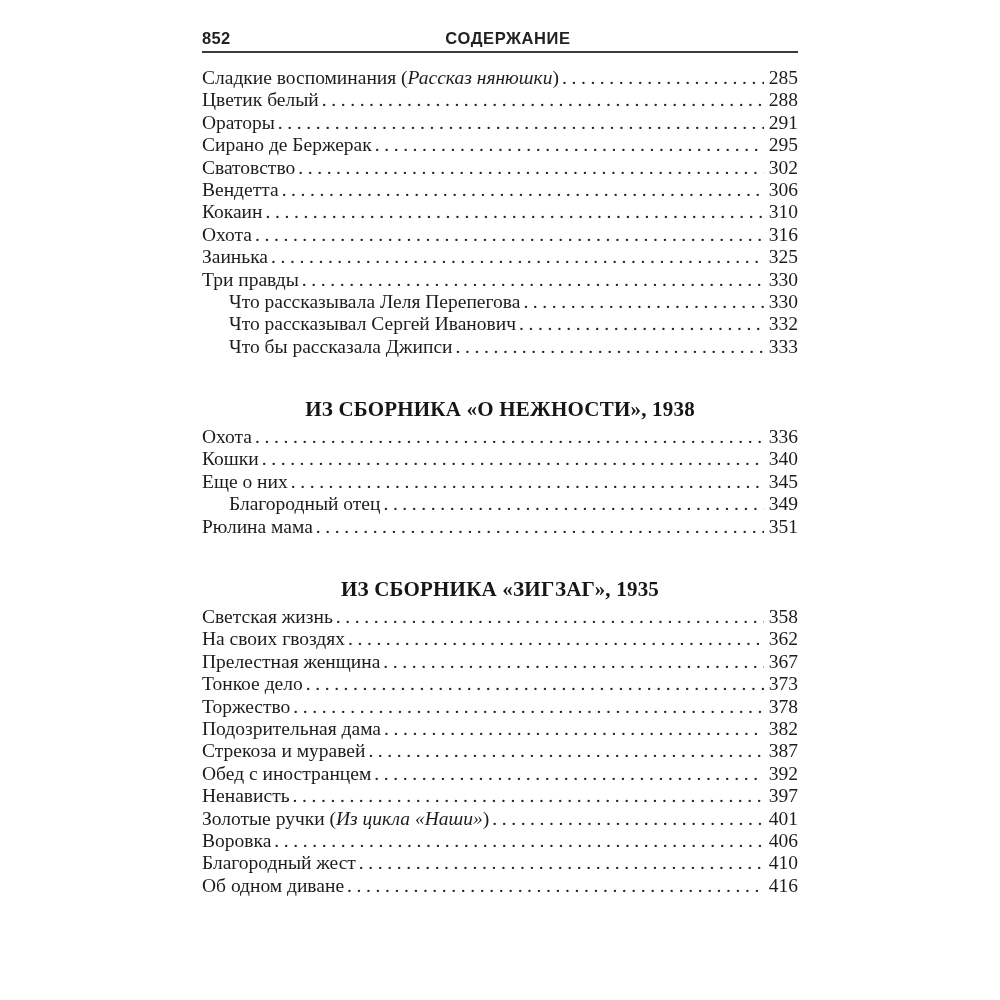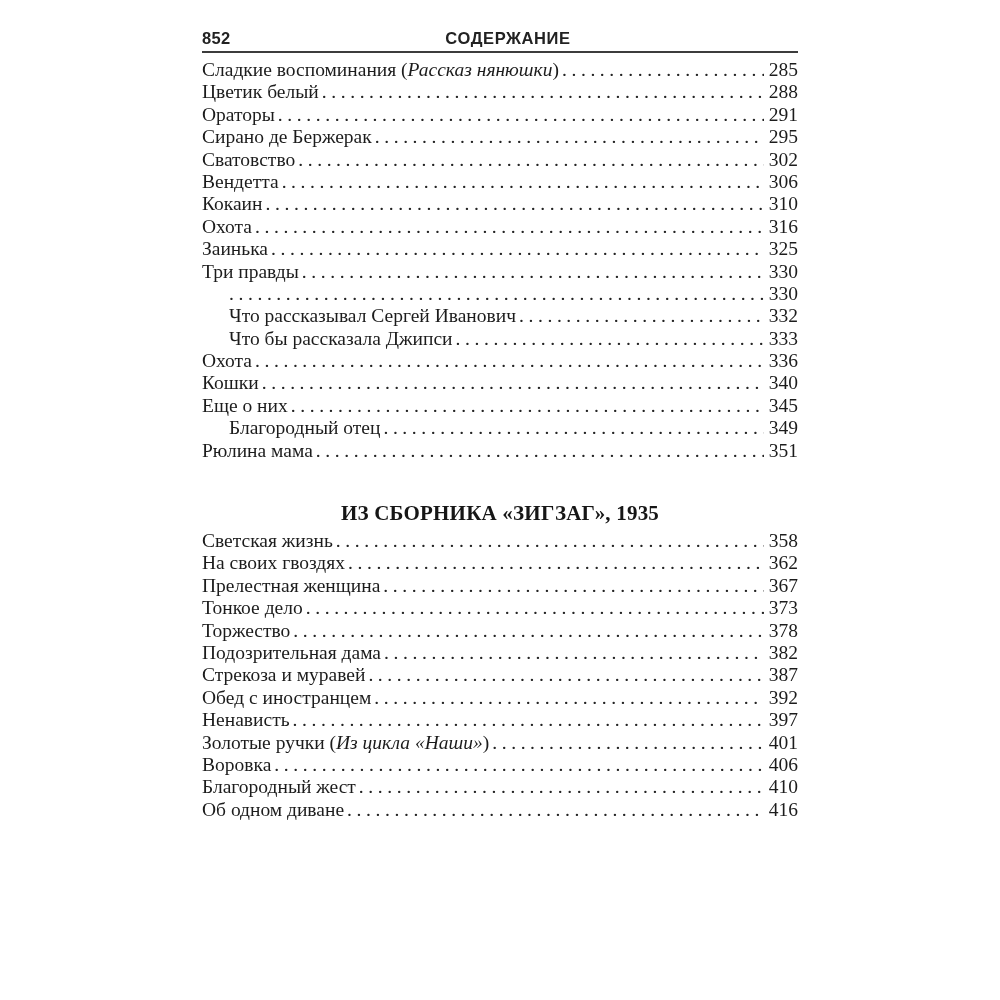--- a/index.html
+++ b/index.html
@@ -28,21 +28,21 @@
     position: absolute; left: 16px; right: 0; bottom: 0;
     text-align: center;
     letter-spacing: 0.6px;
   }
   .rule {
     margin-top: 3px;
     border-top: 2.4px solid #3c3c3c;
   }
   
   #toc {
-    margin-top: 6px;
+    margin-top: 14px;
     font-family: "Liberation Serif", serif;
     font-size: 19.5px;
     color: #1c1c1c;
   }
   .section-heading {
     font-family: "Liberation Serif", serif;
     font-size: 21px;
     font-weight: bold;
     text-align: center;
     line-height: 26px;
@@ -142,39 +142,41 @@
     <span class="pagenum">325</span>
   </div>
 
   <div class="row">
     <span class="title"><span class="pre">Три правды</span><span class="it"></span><span class="post"></span></span>
     <span class="leader">..........................................................................................</span>
     <span class="pagenum">330</span>
   </div>
 
   <div class="row indent">
+    <span class="title"><span class="pre">Что рассказывала Леля Перепегова</span><span class="it"></span><span class="post"></span></span>
     <span class="leader">..........................................................................................</span>
     <span class="pagenum">330</span>
   </div>
 
   <div class="row indent">
     <span class="title"><span class="pre">Что рассказывал Сергей Иванович</span><span class="it"></span><span class="post"></span></span>
     <span class="leader">..........................................................................................</span>
     <span class="pagenum">332</span>
   </div>
 
   <div class="row indent">
     <span class="title"><span class="pre">Что бы рассказала Джипси</span><span class="it"></span><span class="post"></span></span>
     <span class="leader">..........................................................................................</span>
     <span class="pagenum">333</span>
   </div>
 </div>
   </section>
 
   <section class="toc-section">
+    <h2 class="section-heading">ИЗ СБОРНИКА «О НЕЖНОСТИ», 1938</h2>
     <div class="entries">
   <div class="row">
     <span class="title"><span class="pre">Охота</span><span class="it"></span><span class="post"></span></span>
     <span class="leader">..........................................................................................</span>
     <span class="pagenum">336</span>
   </div>
 
   <div class="row">
     <span class="title"><span class="pre">Кошки</span><span class="it"></span><span class="post"></span></span>
     <span class="leader">..........................................................................................</span>

